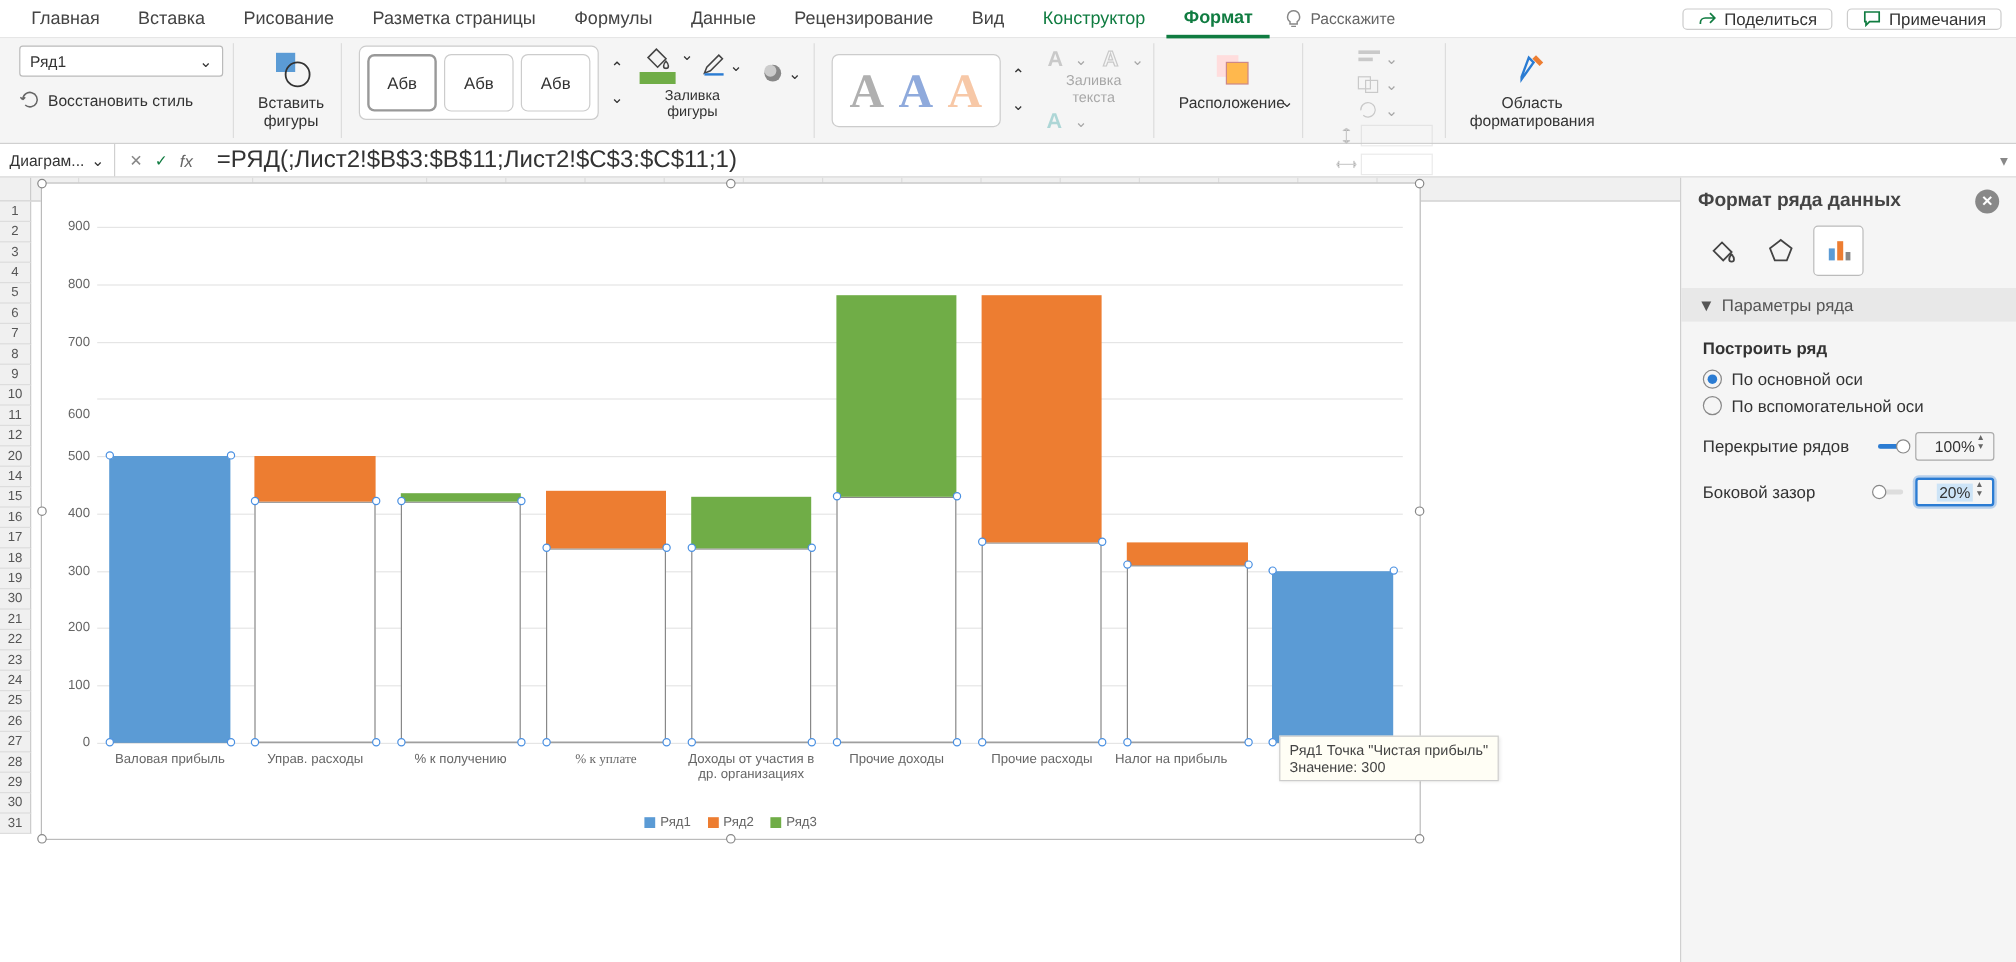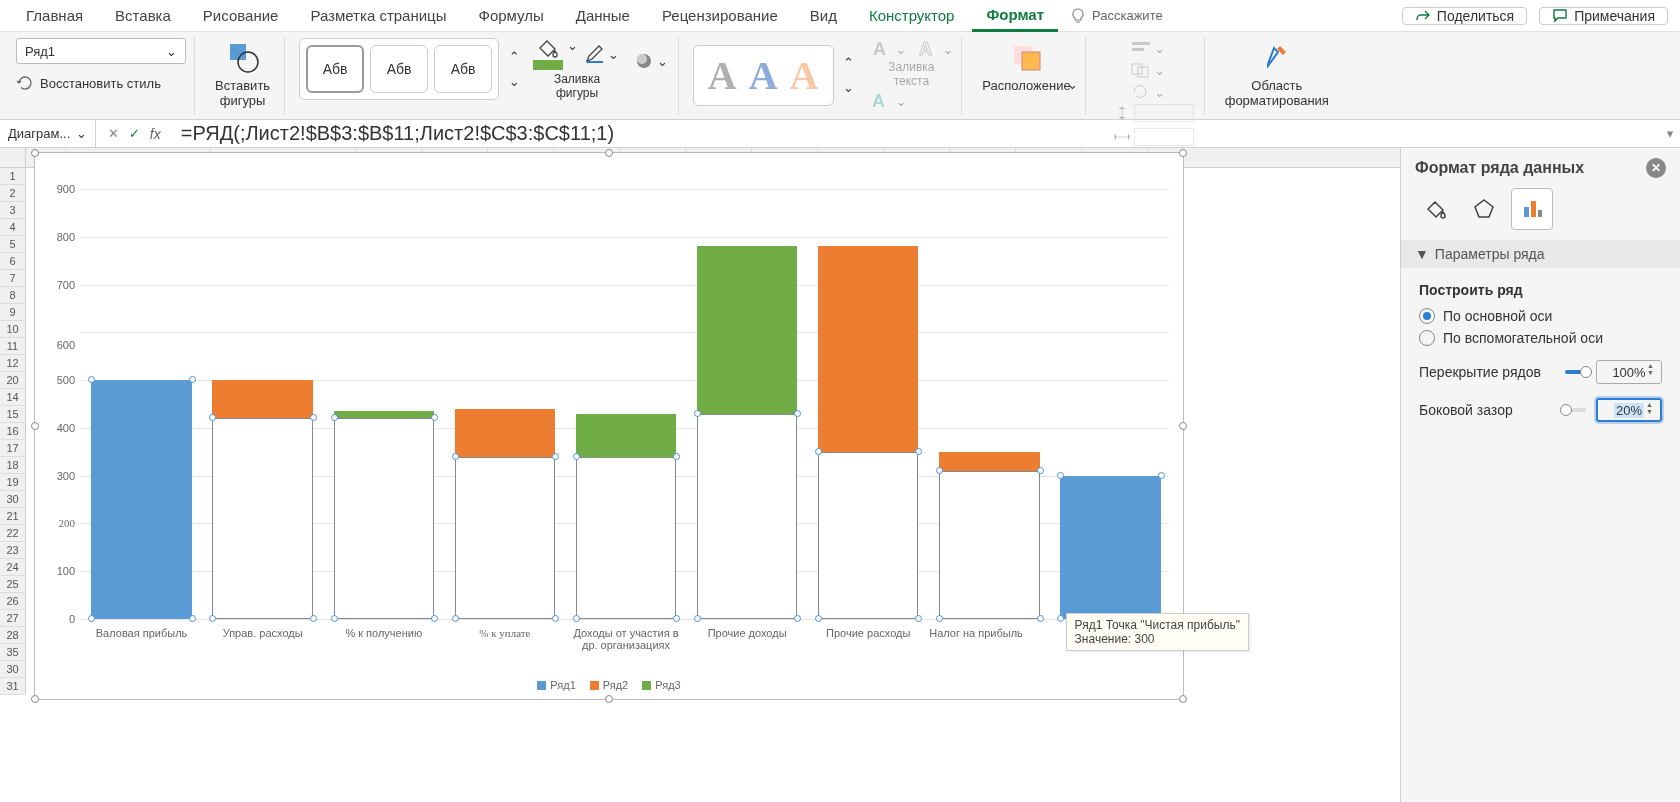--- a/index.html
+++ b/index.html
@@ -345,21 +345,21 @@
         <div class="row-h">19</div>
         <div class="row-h">30</div>
         <div class="row-h">21</div>
         <div class="row-h">22</div>
         <div class="row-h">23</div>
         <div class="row-h">24</div>
         <div class="row-h">25</div>
         <div class="row-h">26</div>
         <div class="row-h">27</div>
         <div class="row-h">28</div>
-        <div class="row-h">35</div>
+        <div class="row-h">29</div>
         <div class="row-h">30</div>
         <div class="row-h">31</div>
       </div>
     <div class="grid-body" id="gridbody"></div>
 
     <div class="chart-obj" style="top:4px;">
       <div class="chart-handle" style="left:-4px; top:-4px;"></div>
       <div class="chart-handle" style="right:-4px; top:-4px;"></div>
       <div class="chart-handle" style="left:-4px; bottom:-4px;"></div>
       <div class="chart-handle" style="right:-4px; bottom:-4px;"></div>
@@ -367,21 +367,21 @@
       <div class="chart-handle" style="left:50%; bottom:-4px; margin-left:-4px;"></div>
       <div class="chart-handle" style="left:-4px; top:50%; margin-top:-4px;"></div>
       <div class="chart-handle" style="right:-4px; top:50%; margin-top:-4px;"></div>
 
       <div class="plot" id="plot" style="height: 430px;">
           <div class="gridline" style="top: 430px;"></div>
           <div class="y-tick" style="top: 430px;">0</div>
           <div class="gridline" style="top: 382.222px;"></div>
           <div class="y-tick" style="top: 382.222px;">100</div>
           <div class="gridline" style="top: 334.444px;"></div>
-          <div class="y-tick" style="top: 334.444px; font-family: Liberation Serif, serif;">200</div>
+          <div class="y-tick" style="top: 334.444px;">200</div>
           <div class="gridline" style="top: 286.667px;"></div>
           <div class="y-tick" style="top: 286.667px;">300</div>
           <div class="gridline" style="top: 238.889px;"></div>
           <div class="y-tick" style="top: 238.889px;">400</div>
           <div class="gridline" style="top: 191.111px;"></div>
           <div class="y-tick" style="top: 191.111px;">500</div>
           <div class="gridline" style="top: 143.333px;"></div>
           <div class="y-tick" style="top: 143.333px; margin-top: 13px;">600</div>
           <div class="gridline" style="top: 95.5556px;"></div>
           <div class="y-tick" style="top: 95.5556px;">700</div>

